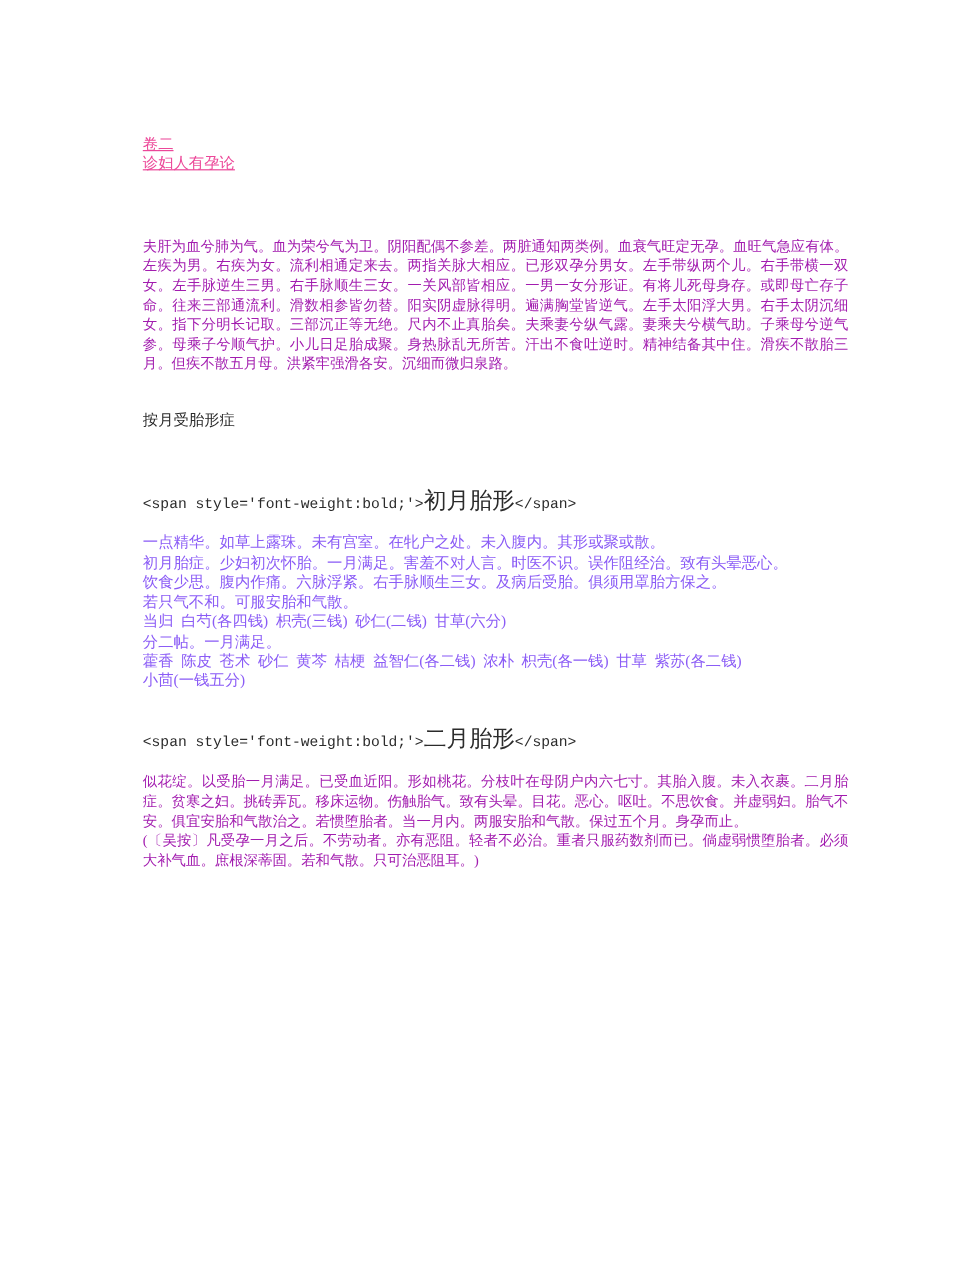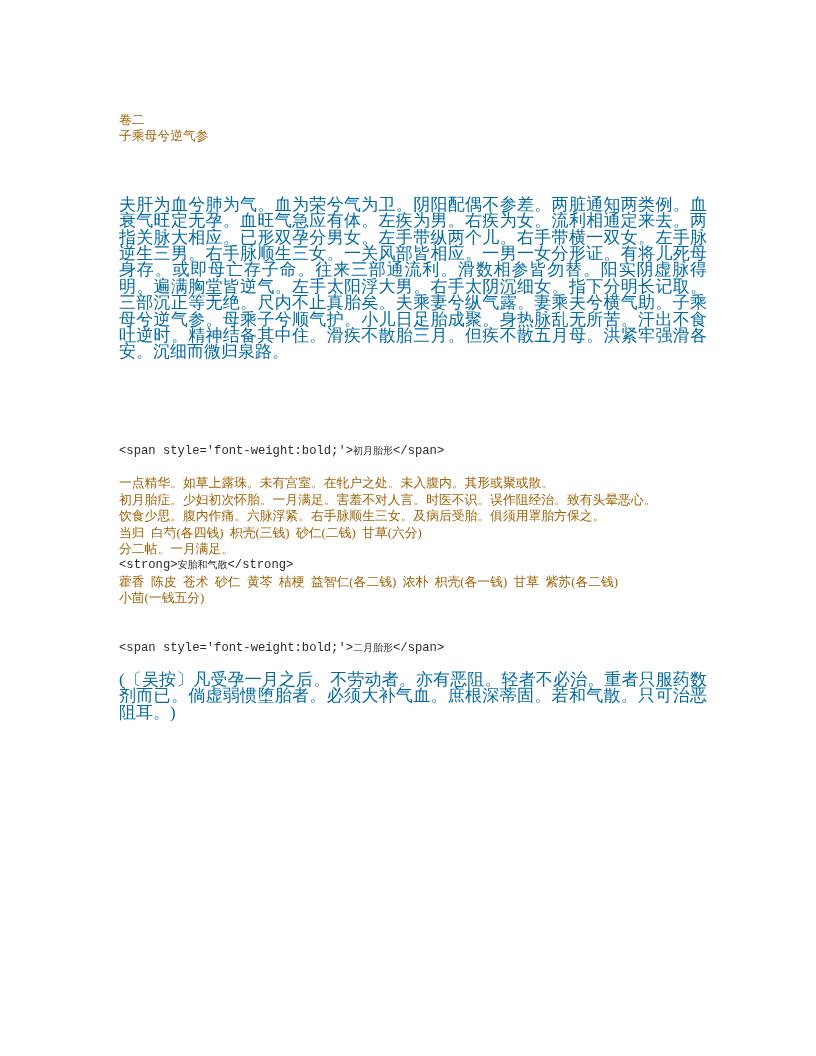--- a/index.html
+++ b/index.html
@@ -16,108 +16,111 @@
     overflow: hidden;
   }
   .page {
     position: absolute;
     left: 119px;
     top: 112px;
     width: 588px;
   }
   
   .tblock {
-    font-size: 17px;
+    font-size: 12px;
     line-height: 16.4px;
-    color: #0369a1;
+    color: #a21caf;
     letter-spacing: 0;
     text-align: justify;
     text-justify: inter-character;
     white-space: normal;
     word-break: break-all;
   }
   .tline {
     font-size: 12.8px;
     line-height: 16.4px;
-    color: #a16207;
+    color: #8b5cf6;
     white-space: pre-wrap;
     word-break: break-all;
   }
   
   .title-line {
     font-size: 12.8px;
     line-height: 16.4px;
-    color: #a16207;
+    color: #ec4899;
     white-space: pre;
+    text-decoration: underline;
   }
   
   .rawtag {
     font-family: "Liberation Mono", "DejaVu Sans Mono", monospace;
     font-size: 12.2px;
     line-height: 16.4px;
     color: #2b2b2b;
     white-space: pre-wrap;
     word-break: break-all;
   }
   .rawtag .cjk {
-    font-family: Liberation Sans, sans-serif;
-    font-size: 10px;
+    font-family: Liberation Mono, monospace;
+    font-size: 19px;
   }
   .section-head {
     font-size: 12.8px;
     line-height: 16.4px;
     color: #2b2b2b;
     white-space: pre;
   }
   
   .gap-xl { height: 52px; }
   .gap-lg { height: 33px; }
   .gap-md { height: 30px; }
   .gap-sm { height: 16px; }
 </style>
 </head>
 <body>
 
 <div class="page">
 
   <div class="title-line">卷二</div>
-  <div class="title-line">子乘母兮逆气参</div>
+  <div class="title-line">诊妇人有孕论</div>
 
   <div class="gap-xl"></div>
 
   <div class="tblock">夫肝为血兮肺为气。血为荣兮气为卫。阴阳配偶不参差。两脏通知两类例。血衰气旺定无孕。血旺气急应有体。左疾为男。右疾为女。流利相通定来去。两指关脉大相应。已形双孕分男女。左手带纵两个儿。右手带横一双女。左手脉逆生三男。右手脉顺生三女。一关风部皆相应。一男一女分形证。有将儿死母身存。或即母亡存子命。往来三部通流利。滑数相参皆勿替。阳实阴虚脉得明。遍满胸堂皆逆气。左手太阳浮大男。右手太阴沉细女。指下分明长记取。三部沉正等无绝。尺内不止真胎矣。夫乘妻兮纵气露。妻乘夫兮横气助。子乘母兮逆气参。母乘子兮顺气护。小儿日足胎成聚。身热脉乱无所苦。汗出不食吐逆时。精神结备其中住。滑疾不散胎三月。但疾不散五月母。洪紧牢强滑各安。沉细而微归泉路。</div>
 
 
   <div class="gap-md"></div>
 
+  <div class="section-head">按月受胎形症</div>
 
   <div class="gap-xl"></div>
 
   <div class="rawtag"><span>&lt;span style='font-weight:bold;'&gt;</span><span class="cjk">初月胎形</span><span>&lt;/span&gt;</span></div>
 
   <div class="gap-sm"></div>
 
   <div class="tline">一点精华。如草上露珠。未有宫室。在牝户之处。未入腹内。其形或聚或散。</div>
   <div class="tline">初月胎症。少妇初次怀胎。一月满足。害羞不对人言。时医不识。误作阻经治。致有头晕恶心。</div>
   <div class="tline">饮食少思。腹内作痛。六脉浮紧。右手脉顺生三女。及病后受胎。俱须用罩胎方保之。</div>
+  <div class="tline">若只气不和。可服安胎和气散。</div>
 
 
   <div class="tline">当归  白芍(各四钱)  枳壳(三钱)  砂仁(二钱)  甘草(六分)</div>
   <div class="tline">分二帖。一月满足。</div>
 
-  <div class="rawtag"><span>&lt;strong&gt;</span><span class="cjk">安胎和气散</span><span>&lt;/strong&gt;</span></div>
 
   <div class="tline">藿香  陈皮  苍术  砂仁  黄芩  桔梗  益智仁(各二钱)  浓朴  枳壳(各一钱)  甘草  紫苏(各二钱)</div>
   <div class="tline">小茴(一钱五分)</div>
 
   <div class="gap-lg"></div>
 
   <div class="rawtag"><span>&lt;span style='font-weight:bold;'&gt;</span><span class="cjk">二月胎形</span><span>&lt;/span&gt;</span></div>
 
   <div class="gap-sm"></div>
 
+  <div class="tblock">似花绽。以受胎一月满足。已受血近阳。形如桃花。分枝叶在母阴户内六七寸。其胎入腹。未入衣裹。二月胎症。贫寒之妇。挑砖弄瓦。移床运物。伤触胎气。致有头晕。目花。恶心。呕吐。不思饮食。并虚弱妇。胎气不安。俱宜安胎和气散治之。若惯堕胎者。当一月内。两服安胎和气散。保过五个月。身孕而止。</div>
 
   <div class="tblock">(〔吴按〕凡受孕一月之后。不劳动者。亦有恶阻。轻者不必治。重者只服药数剂而已。倘虚弱惯堕胎者。必须大补气血。庶根深蒂固。若和气散。只可治恶阻耳。)</div>
 
   <div class="gap-lg"></div>
 
 
 </div>
 
 </body></html>

